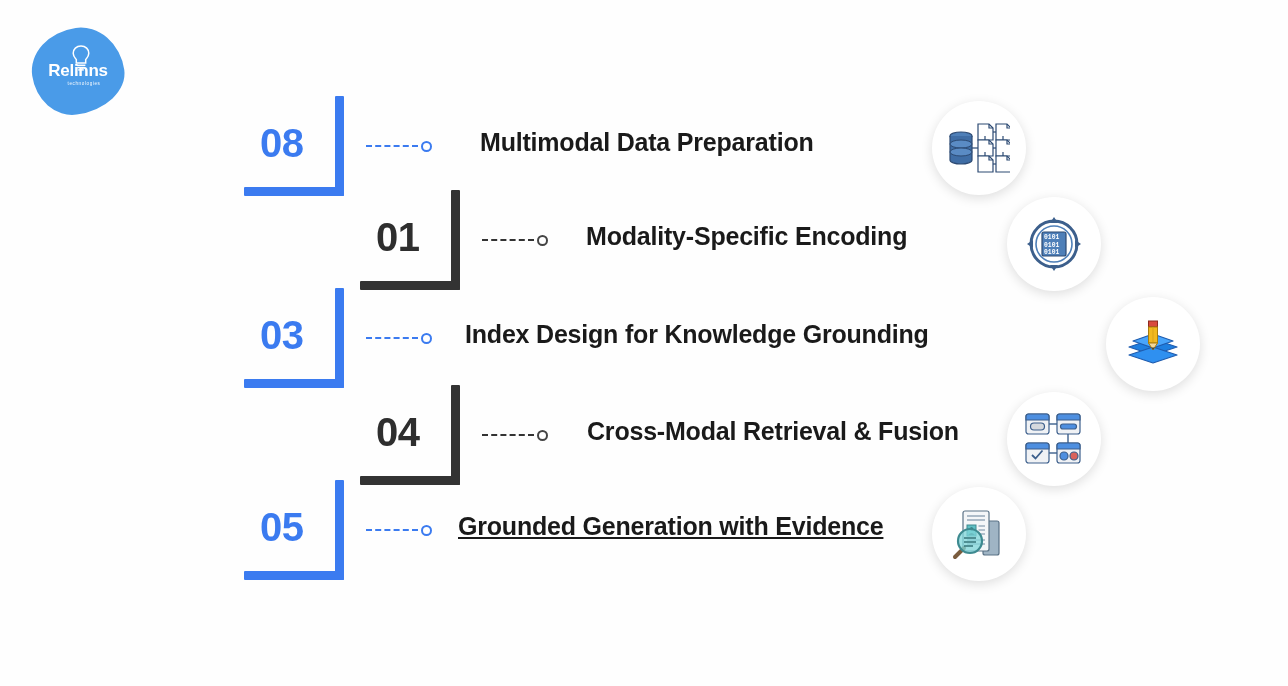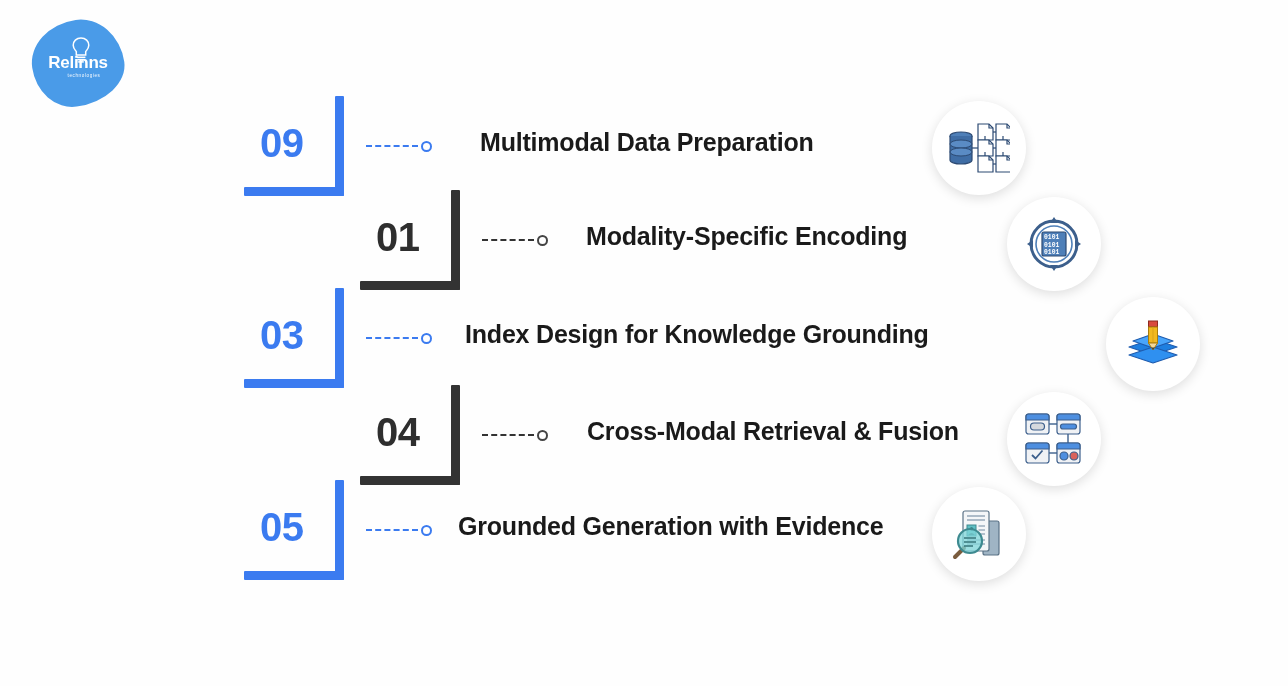--- a/index.html
+++ b/index.html
@@ -13,21 +13,21 @@
     position: relative;
     overflow: hidden;
     font-family: "Liberation Sans", sans-serif;
     background: #fefefe;
   }
 
   
   #logo {
     position: absolute;
     left: 32px;
-    top: 20px;
+    top: 28px;
     width: 92px;
     height: 86px;
   }
   #logo .blob {
     position: absolute;
     inset: 0;
     background: #4A9BE8;
     border-radius: 54% 46% 58% 42% / 48% 56% 44% 52%;
     transform: rotate(-8deg);
   }
@@ -173,21 +173,21 @@
     <div class="logo-word">Relinns</div>
     <div class="logo-sub">technologies</div>
   </div>
 </div>
 
 <div class="step blue" style="left:244px; top:96px;">
   <div class="bracket">
     <div class="vert"></div>
     <div class="horz"></div>
   </div>
-  <div class="num">09</div>
+  <div class="num">08</div>
   <div class="connector">
     <div class="dash-line"></div>
     <div class="dot"></div>
   </div>
   <div class="label" style="left:236px;">Multimodal Data Preparation</div>
 </div>
 
 <div class="step dark" style="left:360px; top:190px;">
   <div class="bracket">
     <div class="vert"></div>
@@ -230,21 +230,21 @@
 <div class="step blue" style="left:244px; top:480px;">
   <div class="bracket">
     <div class="vert"></div>
     <div class="horz"></div>
   </div>
   <div class="num">05</div>
   <div class="connector">
     <div class="dash-line"></div>
     <div class="dot"></div>
   </div>
-  <div class="label" style="left:214px;">Grounded Generation with Evidence</div>
+  <div class="label" style="left:214px;text-decoration:underline;">Grounded Generation with Evidence</div>
 </div>
 
 <div class="icon-circle" style="left:932px; top:101px;">
   <svg width="62" height="56" viewBox="0 0 62 56">
     <g stroke="#2C4A73" stroke-width="1.2" fill="#ffffff">
       <g transform="translate(30,4)">
         <path d="M0 0 h11 l4 4 v12 h-15 z"></path>
           <path d="M11 0 v4 h4" fill="none"></path>
       </g>
       <g transform="translate(48,4)">

